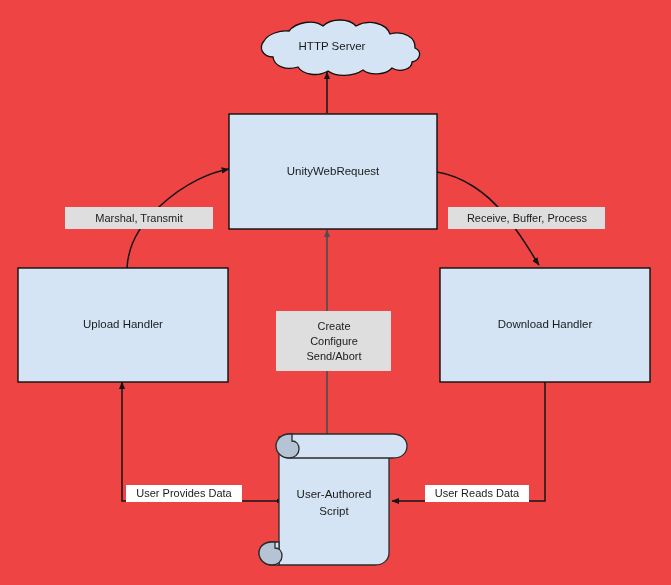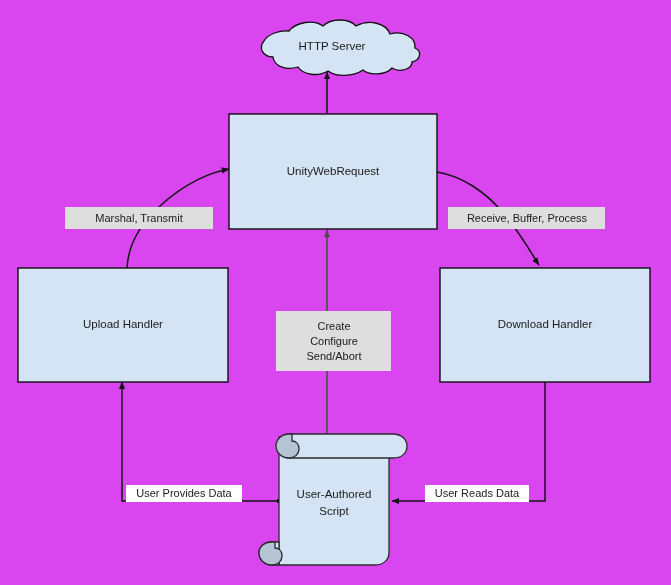--- a/index.html
+++ b/index.html
@@ -8,21 +8,21 @@
     padding: 0;
     background: #ffffff;
   }
   body {
     font-family: "Liberation Sans", sans-serif;
   }
   #diagram-root {
     position: relative;
     width: 671px;
     height: 585px;
-    background: #d946ef;
+    background: #ef4444;
     overflow: hidden;
   }
   #diagram-svg {
     position: absolute;
     left: 0;
     top: 0;
     width: 671px;
     height: 585px;
   }
   .node-label {

